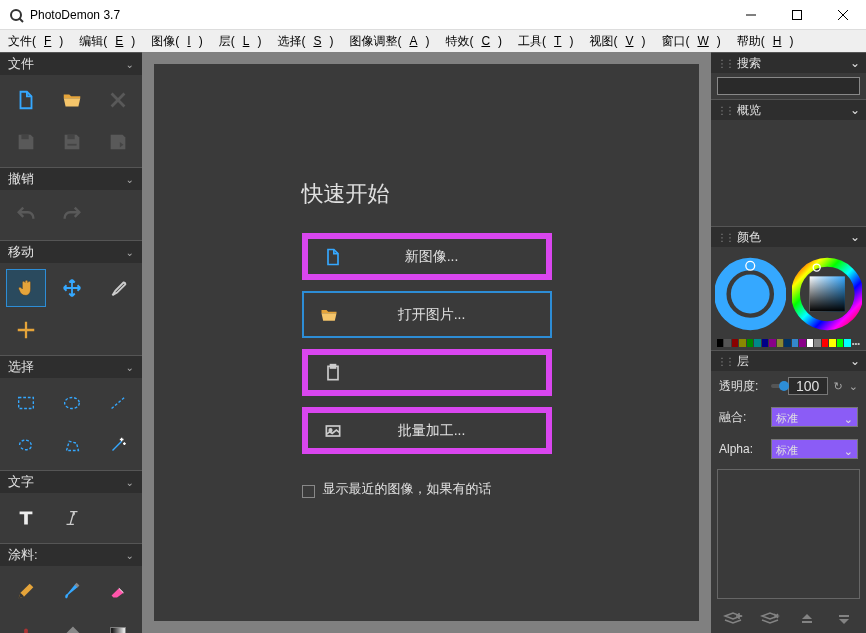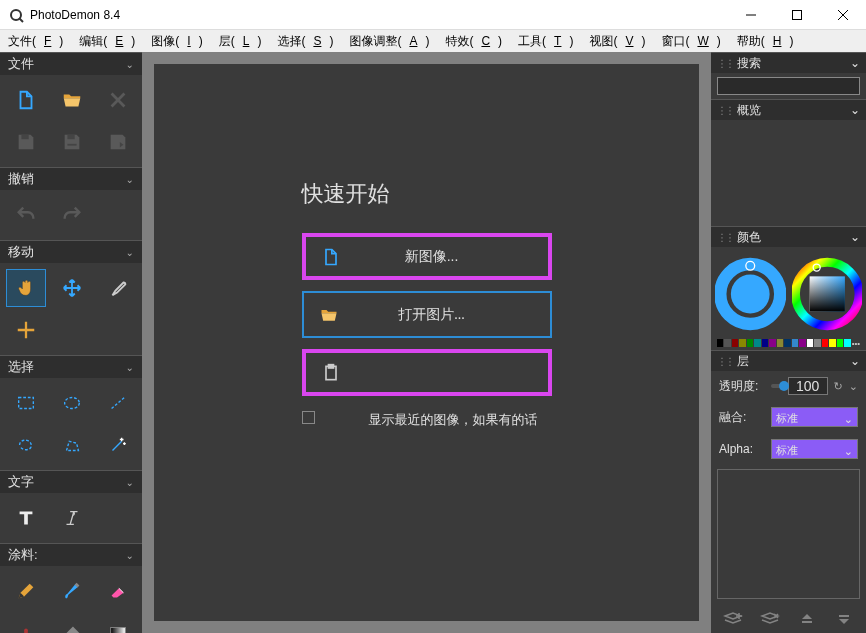--- a/index.html
+++ b/index.html
@@ -31,25 +31,25 @@
   .menubar { height: 22px; background: var(--menubar-bg); display: flex; align-items: center; font-size: 12px; color: var(--menubar-text); }
   .menubar span { padding: 2px 8px; cursor: default; }
   .menubar .u { text-decoration: underline; }
   
   
   .workspace { display: flex; height: calc(633px - 30px - 22px); background: var(--bg-dark); }
   .left { width: 142px; background: var(--bg-dark); display: flex; flex-direction: column; }
   .center { flex: 1; background: #808080; padding: 12px; display: flex; }
   .canvas { flex: 1; background: var(--bg-dark); display: flex; flex-direction: column; align-items: center; padding-top: 115px; }
   .canvas h2 { color: var(--text); font-size: 22px; font-weight: normal; margin-bottom: 24px; width: 250px; text-align: left; }
-  .qbtn { width: 250px; height: 47px; border: 4px solid #d946ef; margin-bottom: 11px; display: flex; align-items: center; color: var(--text); font-size: 14px; cursor: pointer; }
-  .qbtn.selected { border: 2px solid var(--accent); font-family: Liberation Serif, serif; }
+  .qbtn { width: 250px; height: 47px; border: 6px solid #d946ef; margin-bottom: 11px; display: flex; align-items: center; color: var(--text); font-size: 14px; cursor: pointer; }
+  .qbtn.selected { border: 2px solid var(--accent); }
   .qbtn .qicon { width: 50px; display: flex; align-items: center; justify-content: center; }
   .qbtn .qlabel { flex: 1; text-align: center; padding-right: 40px; }
-  .qcheck { width: 250px; display: flex; align-items: flex-start; color: var(--text); font-size: 13px; margin-top: 4px; gap: 46px; }
+  .qcheck { width: 250px; display: flex; align-items: flex-end; color: var(--text); font-size: 13px; margin-top: 15px; }
   .qcheck .box { width: 13px; height: 13px; border: 1px solid #888; margin-right: 8px; }
   
   
   .lsec { border-top: 1px solid #555; }
   .lhead { height: 22px; display: flex; align-items: center; justify-content: space-between; padding: 0 8px; font-size: 13px; color: var(--text); background: var(--bg-darker); cursor: pointer; }
   .lhead .chev { font-size: 10px; color: var(--text-dim); }
   .lgrid { display: grid; grid-template-columns: repeat(3, 42px); gap: 4px; padding: 6px; }
   .tool { width: 40px; height: 38px; display: flex; align-items: center; justify-content: center; border: 1px solid transparent; cursor: pointer; }
   .tool.active { border: 1px solid var(--accent); background: #2a4a5e; }
   .tool svg { width: 22px; height: 22px; }
@@ -79,21 +79,21 @@
   .cycle { font-size: 11px; color: var(--text-dim); margin-left: 2px; }
 </style>
 </head>
 <body>
 
 <div class="titlebar">
   <svg class="appicon" viewBox="0 0 16 16">
       <circle cx="8" cy="8" r="5" fill="none" stroke="#333" stroke-width="2"></circle>
       <line x1="11" y1="11" x2="15" y2="15" stroke="#333" stroke-width="2"></line>
     </svg>
-  <div class="title">PhotoDemon 8.4</div>
+  <div class="title">PhotoDemon 3.7</div>
   <div class="winbtns">
     <div class="winbtn">
         <svg viewBox="0 0 10 10">
           <line x1="0" y1="5" x2="10" y2="5" stroke="#000"></line>
         </svg>
       </div>
     <div class="winbtn">
         <svg viewBox="0 0 10 10">
           <rect x="0.5" y="0.5" width="9" height="9" fill="none" stroke="#000"></rect>
         </svg>
@@ -348,20 +348,30 @@
             </span>
             <span class="qlabel">打开图片...</span>
           </div>
           <div class="qbtn">
             <span class="qicon">
               <svg width="20" height="20" viewBox="0 0 24 24" fill="none" stroke="#ccc" stroke-width="2">
                 <rect x="6" y="4" width="12" height="16"></rect>
                 <rect x="9" y="2" width="6" height="4" fill="#ccc"></rect>
               </svg>
             </span>
+          </div>
+          <div class="qbtn">
+            <span class="qicon">
+              <svg width="20" height="20" viewBox="0 0 24 24" fill="none" stroke="#ccc" stroke-width="2">
+                <rect x="4" y="6" width="16" height="12"></rect>
+                <circle cx="9" cy="11" r="1.5" fill="#ccc"></circle>
+                <path d="M4 16l4-3 3 2 5-4 4 3"></path>
+              </svg>
+            </span>
+            <span class="qlabel">批量加工...</span>
           </div>
         </div>
       <div class="qcheck">
         <span class="box"></span>
         <span>显示最近的图像，如果有的话</span>
       </div>
     </div>
   </div>
 
   <div class="right">

